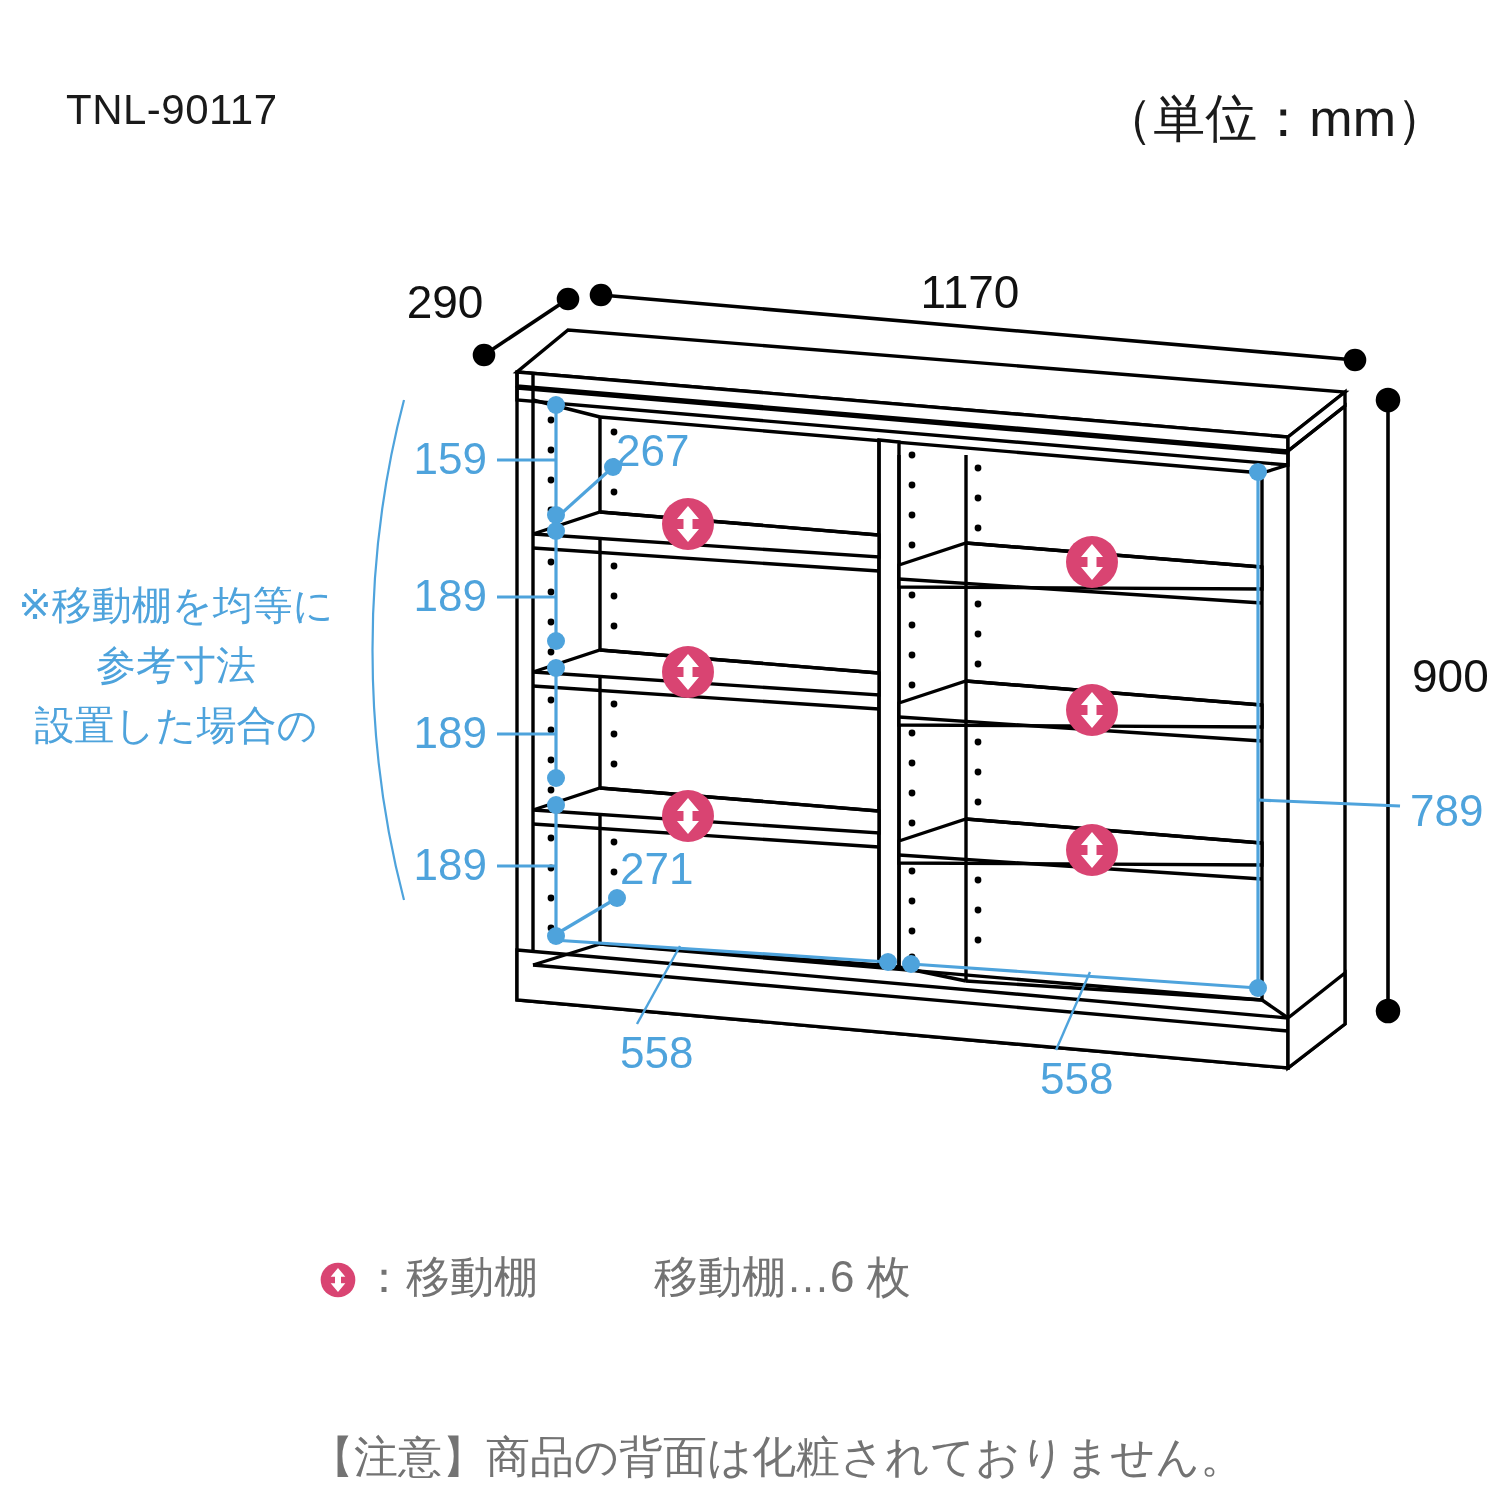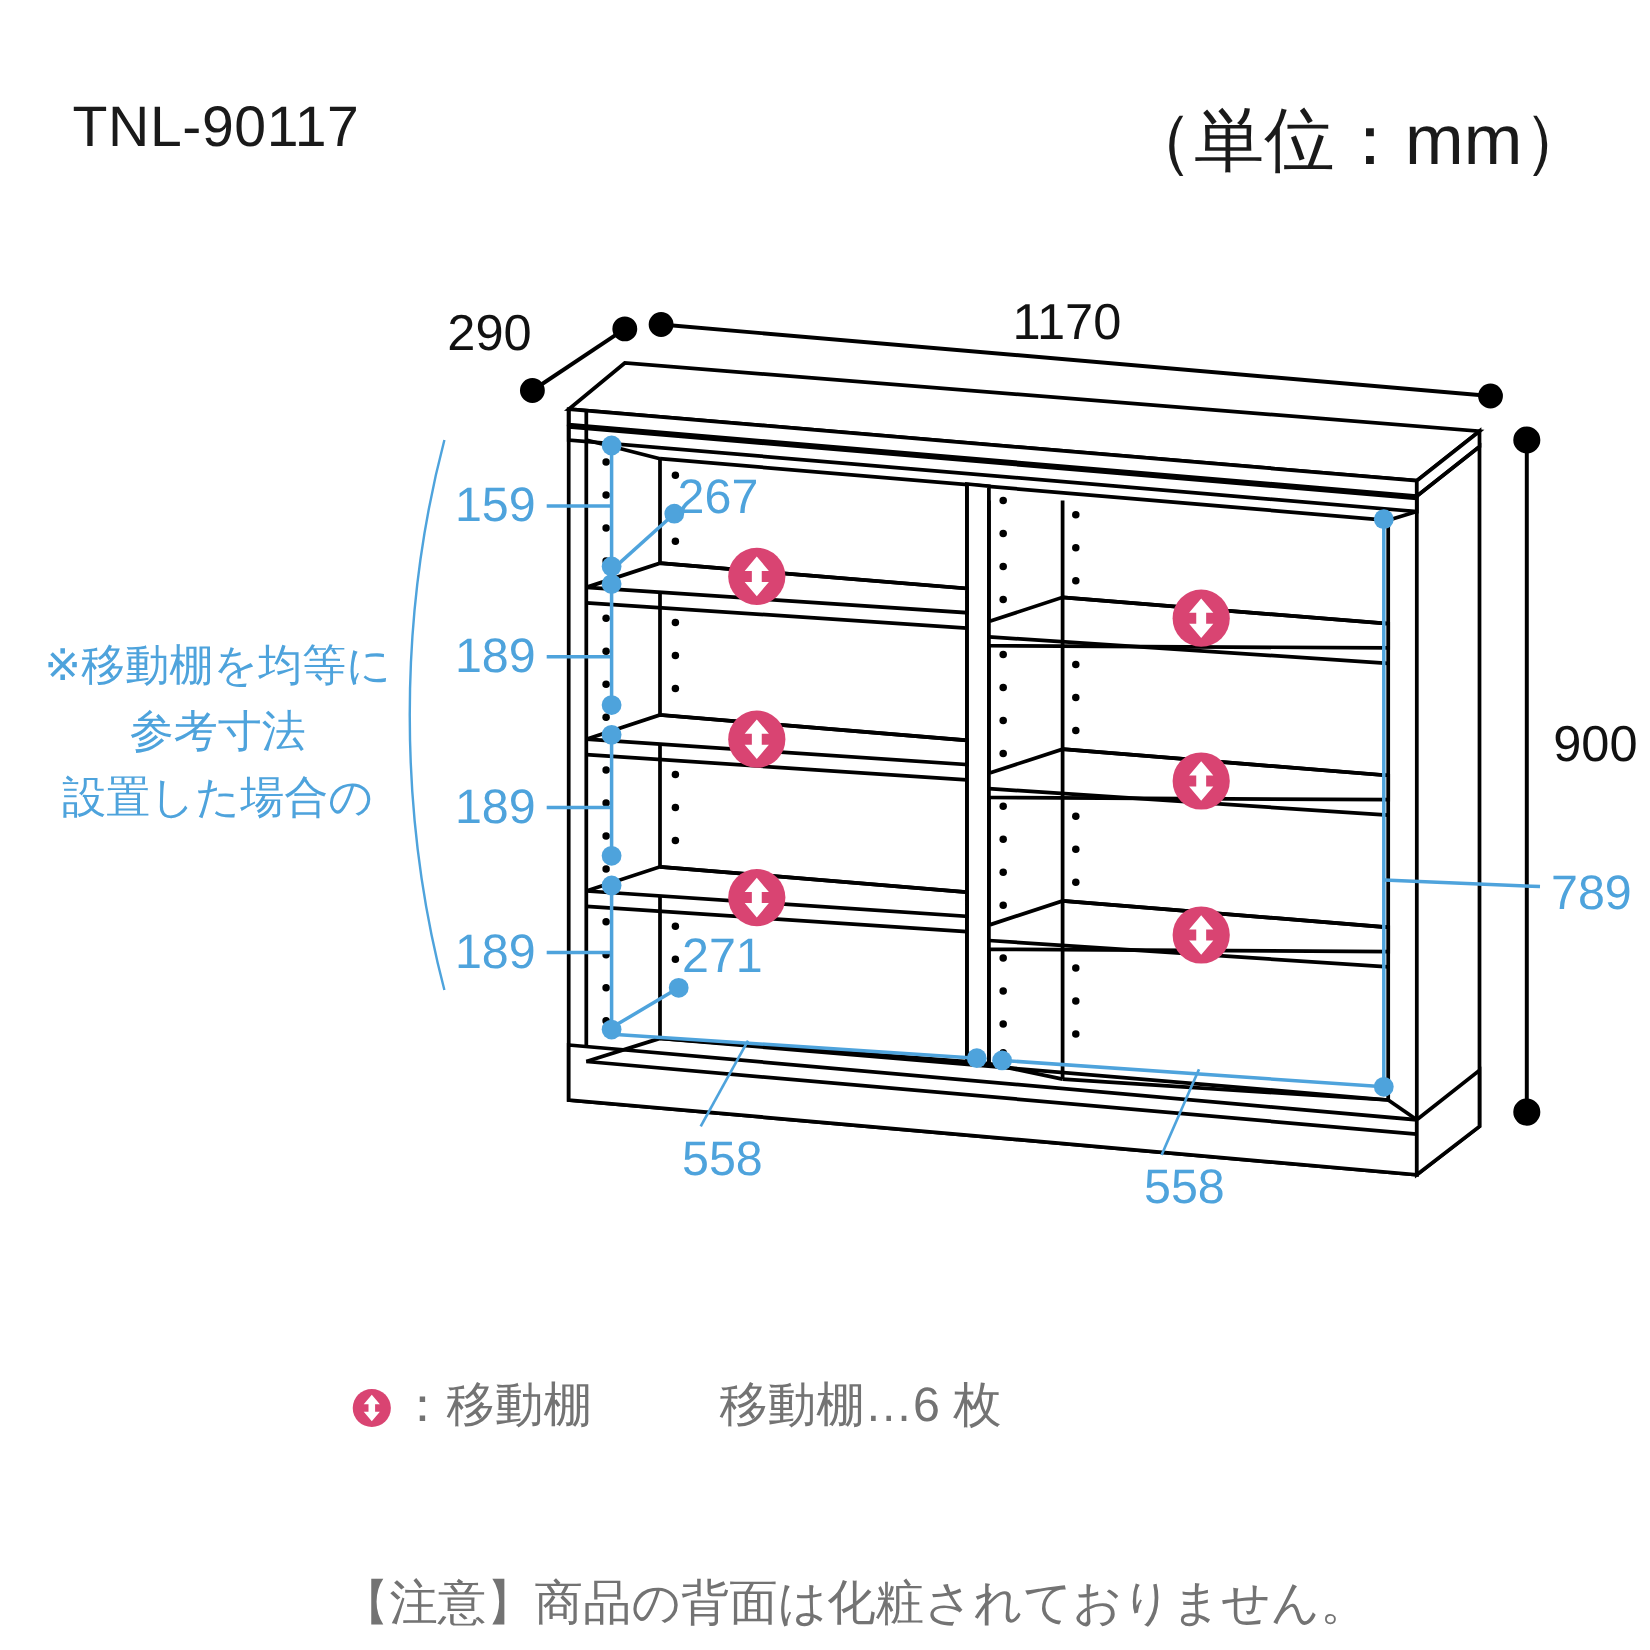--- a/index.html
+++ b/index.html
@@ -1,23 +1,23 @@
 <!DOCTYPE html>
 <html><head>
 <meta charset="utf-8">
 <style>
   html,body{margin:0;padding:0;background:#ffffff;}
   body{width:1500px;height:1500px;font-family:"Liberation Sans","DejaVu Sans",sans-serif;overflow:hidden;}
   #page{position:relative;width:1500px;height:1500px;background:#fff;}
 
   .hdr{position:absolute;color:#1a1a1a;font-weight:400;}
-  #model-code{left:66px;top:86px;font-size:52px;letter-spacing:0.5px;}
-  #unit-note{right:52px;top:84px;font-size:64px;}
-
-  #blue-note{position:absolute;left:38px;top:575px;width:320px;color:#4ea3dc;
+  #model-code{left:66px;top:86px;font-size:42px;letter-spacing:0.5px;}
+  #unit-note{right:52px;top:84px;font-size:52px;}
+
+  #blue-note{position:absolute;left:16px;top:575px;width:320px;color:#4ea3dc;
              font-size:40px;line-height:1.5;text-align:center;font-weight:400;}
 
   #drawing{position:absolute;left:0;top:0;width:1500px;height:1500px;}
 
   .legend{position:absolute;color:#737373;font-size:44px;white-space:nowrap;}
   #legend-line1{left:318px;top:1248px;}
   #legend-line2{left:318px;top:1338px;}
   #legend-line3{left:310px;top:1428px;}
   .legend .gap{display:inline-block;width:58px;}
   #legend-icon-wrap{display:inline-block;vertical-align:-8px;margin-right:4px;}

